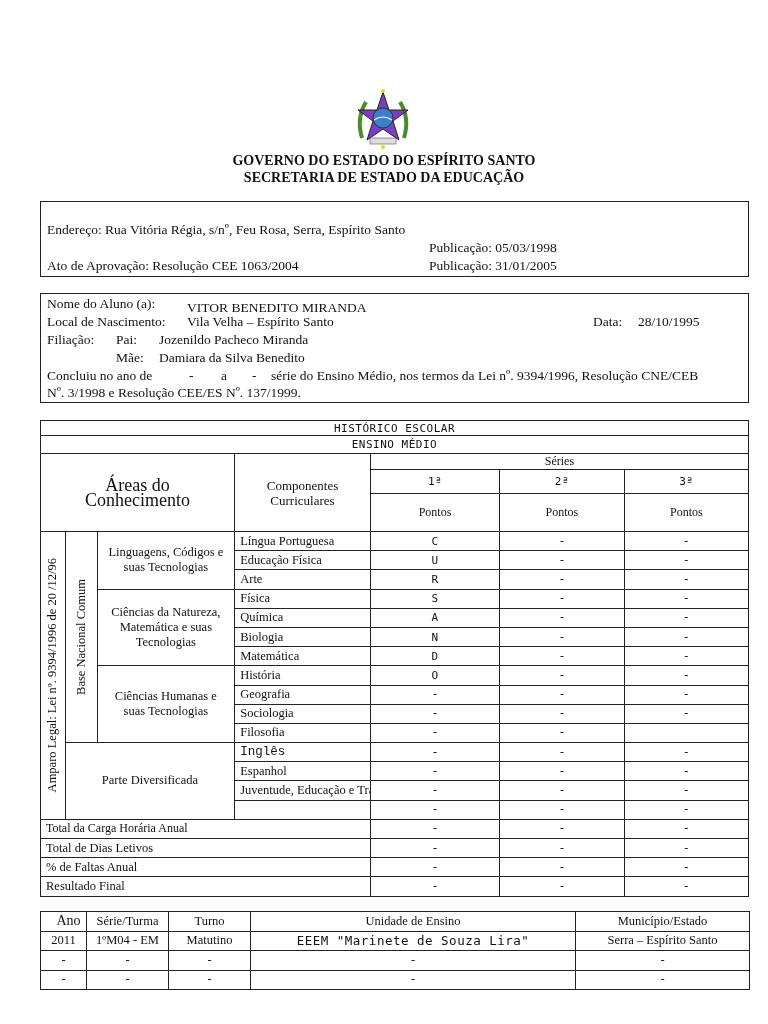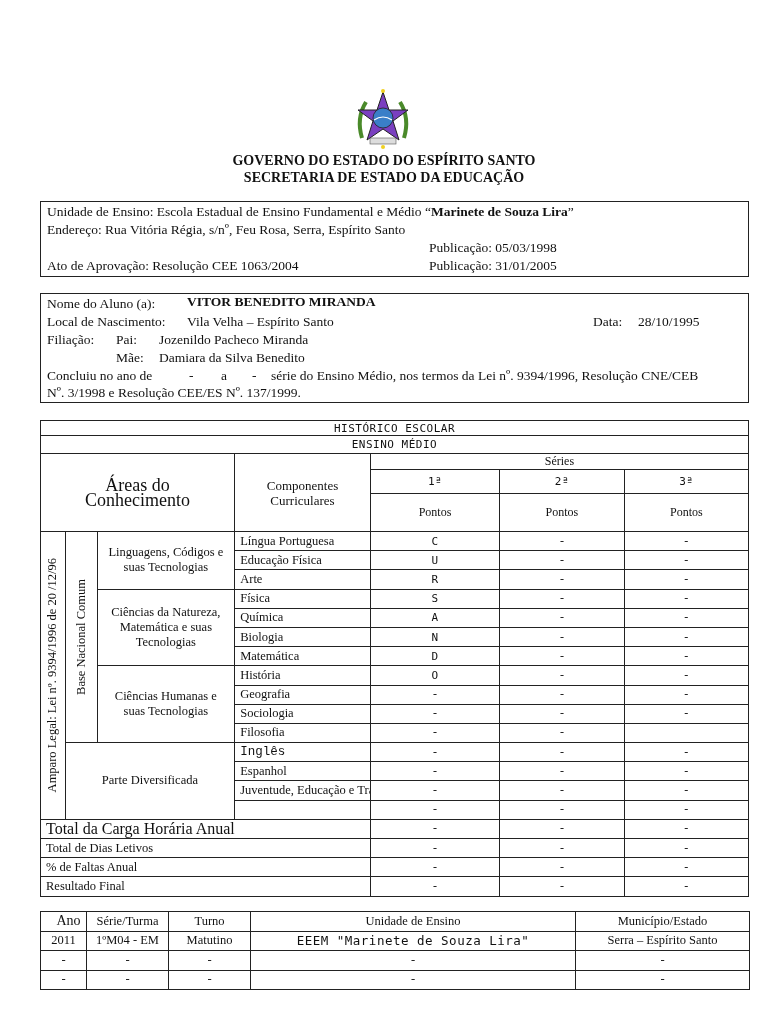--- a/index.html
+++ b/index.html
@@ -41,33 +41,29 @@
   <path d="M22 32 Q31 26 40 32" stroke="#fff" stroke-width="1.2" fill="none"></path>
   <rect x="18" y="50" width="26" height="6" fill="#ddd" stroke="#555" stroke-width="0.6"></rect>
   <circle cx="31" cy="3" r="2" fill="#f0d020"></circle>
   <circle cx="31" cy="59" r="2" fill="#f0d020"></circle>
 </svg>
 
 <div id="title1" class="abs title">GOVERNO DO ESTADO DO ESPÍRITO SANTO</div>
 <div id="title2" class="abs title">SECRETARIA DE ESTADO DA EDUCAÇÃO</div>
 
 <div id="school-box" class="box">
-  <div class="line" style="left:6px;top:2px;">
-    <span>Unidade de Ensino:</span>
-    <span>Escola Estadual de Ensino Fundamental e Médio “</span><b>Marinete de Souza Lira</b><span>”</span>
-  </div>
   <div class="line" style="left:6px;top:20px;">Endereço: Rua Vitória Régia, s/nº, Feu Rosa, Serra, Espírito Santo</div>
   <div class="line" style="left:388px;top:38px;">Publicação: 05/03/1998</div>
   <div class="line" style="left:6px;top:56px;">Ato de Aprovação: Resolução CEE 1063/2004</div>
   <div class="line" style="left:388px;top:56px;">Publicação: 31/01/2005</div>
 </div>
 
 <div id="student-box" class="box">
   <div class="line" style="left:6px;top:2px;">Nome do Aluno (a):</div>
-  <div class="line" style="left:146px;top:0;font-weight:bold;">VITOR BENEDITO MIRANDA</div>
+  <div class="line" style="left:146px;top:6px;font-weight:normal;">VITOR BENEDITO MIRANDA</div>
   <div class="line" style="left:6px;top:20px;">Local de Nascimento:</div>
   <div class="line" style="left:146px;top:20px;">Vila Velha – Espírito Santo</div>
   <div class="line" style="left:552px;top:20px;">Data:</div>
   <div class="line" style="left:597px;top:20px;">28/10/1995</div>
   <div class="line" style="left:6px;top:38px;">Filiação:</div>
   <div class="line" style="left:75px;top:38px;">Pai:</div>
   <div class="line" style="left:118px;top:38px;">Jozenildo Pacheco Miranda</div>
   <div class="line" style="left:75px;top:56px;">Mãe:</div>
   <div class="line" style="left:118px;top:56px;">Damiara da Silva Benedito</div>
   <div class="line" style="left:6px;top:74px;">Concluiu no ano de</div>
@@ -218,21 +214,21 @@
       </tr>
       <tr class="r">
         <td class="left g" style="font-size: 12.5px;"></td>
         <td>-</td>
         <td>-</td>
         <td>-</td>
       </tr>
     </tbody>
   <tbody id="total-rows">
       <tr class="r">
-        <td colspan="4" class="left g" style="font-size: 16px;">Total da Carga Horária Anual</td>
+        <td colspan="4" class="left g" style="font-size: 12px;">Total da Carga Horária Anual</td>
         <td>-</td>
         <td>-</td>
         <td>-</td>
       </tr>
       <tr class="r">
         <td colspan="4" class="left g" style="font-size: 12.5px;">Total de Dias Letivos</td>
         <td>-</td>
         <td>-</td>
         <td>-</td>
       </tr>

